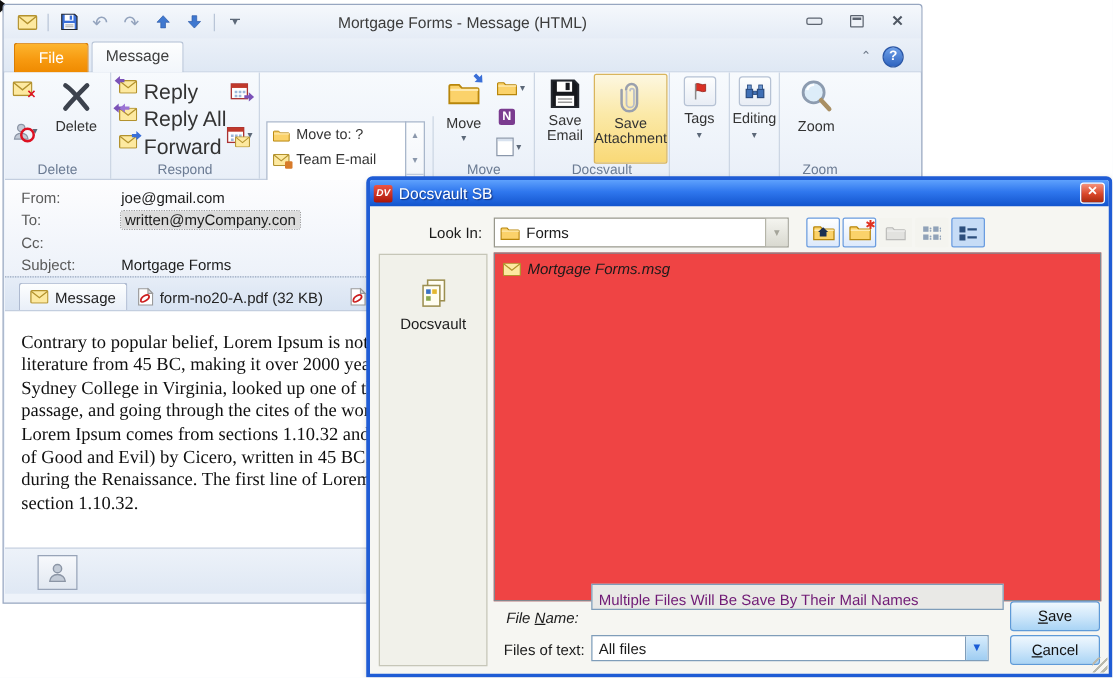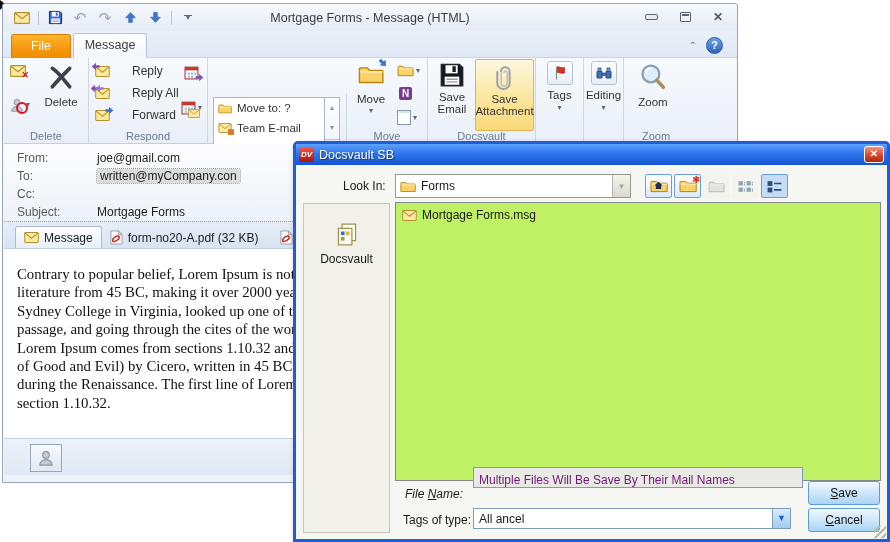--- a/index.html
+++ b/index.html
@@ -48,22 +48,22 @@
   .grp-label { position:absolute; left:0; right:0; bottom:1px; text-align:center;
                font-size:11px; color:#6b7b93; }
   .g-delete { width:84px; } .g-respond { width:118px; } .g-qs { width:138px;margin-top:35px; }
   .g-move { width:80px; } .g-docs { width:107px; } .g-tags { width:47px; }
   .g-edit { width:39px; } .g-zoom { width:98px; border-right:none; }
   .smallico { position:absolute; display:flex; align-items:center; gap:2px; }
   .bigbtn { position:absolute; display:flex; flex-direction:column; align-items:center;
             font-size:11.5px; color:#333; }
   .relicon { position:relative; display:inline-block; }
   .ovl { position:absolute; }
-  .resp-row { position:absolute; left:6px; display:flex; align-items:center; gap:22px;
-              font-size:12px; color:#333; }
+  .resp-row { position:absolute; left:6px; display:flex; gap:5px;
+              font-size:17px; color:#333; }
   .qslist { position:absolute; left:5px; top:4px; width:110px; height:62px; background:#fff;
             border:1px solid #a9b7cb; }
   .qsrow { display:flex; align-items:center; gap:5px; height:20px; padding-left:4px;
            font-size:11.5px; color:#333; }
   .qsscroll { position:absolute; left:116px; top:4px; width:14px; height:62px;
               border:1px solid #a9b7cb; background:linear-gradient(#fcfdfe,#eef2f8);
               display:flex; flex-direction:column; }
   .qsscroll span { flex:1; text-align:center; font-size:8px; color:#8a97ab; line-height:20px; }
   .launcher { position:absolute; right:3px; bottom:2px; width:10px; height:10px;
               border-left:1px solid #8a97ab; border-bottom:1px solid #8a97ab;
@@ -128,21 +128,21 @@
   .tbtn { width:25px; height:22px; display:flex; align-items:center; justify-content:center;
           border:1px solid transparent; border-radius:2px; background:#f4f4ef; }
   .tbtn.hot { border-color:#6a9ce0; background:linear-gradient(#ffffff,#dce9fb); }
   .tbtn.sel { border-color:#6a9ce0; background:#c6dcf6; }
   .tbtn.dis { opacity:.95; }
   .dlg-sidebar { position:absolute; left:7px; top:38px; width:85px; height:328px;
                  background:#f1f1ea; border:1px solid #c6c6b8; }
   .sb-item { display:flex; flex-direction:column; align-items:center; padding-top:18px; gap:5px;
              color:#1a1a1a; }
   .dlg-filelist { position:absolute; left:99px; top:37px; width:484px; height:277px;
-                  background:#bef264; border:1px solid #83878e; }
+                  background:#ef4444; border:1px solid #83878e;font-style:italic; }
   .flitem { display:flex; align-items:center; gap:5px; padding:5px 0 0 6px; }
   .fn-label { position:absolute; left:109px; top:322px;font-style:italic; }
   .fn-field { position:absolute; left:177px; top:302px; width:323px; height:19px;
               background:#e9e9e6; border:1px solid #7f9db9; display:flex; align-items:flex-end;
               padding-left:5px; color:#701a75; }
   .ft-label { position:absolute; left:107px; top:348px; }
   .ft-combo { position:absolute; left:177px; top:343px; width:311px; height:19px; background:#fff;
               border:1px solid #7f9db9; display:flex; align-items:center; padding-left:5px; }
   .ft-combo .xparrow { margin-left:auto; width:17px; height:19px;
                        background:linear-gradient(#d7ecfc,#9fcdf2); border-left:1px solid #7f9db9;
@@ -646,23 +646,23 @@
             </svg>
           <span>Mortgage Forms.msg</span>
         </div>
       </div>
 
       <span class="fn-label"><span>File </span><span class="accel">N</span><span>ame:</span></span>
       <div class="fn-field">
         <span>Multiple Files Will Be Save By Their Mail Names</span>
       </div>
 
-      <span class="ft-label">Tags of type:</span>
+      <span class="ft-label">Files of text:</span>
       <div class="ft-combo">
-        <span>All ancel</span>
+        <span>All files</span>
         <span class="xparrow">▼</span>
       </div>
 
       <div class="xpbtn btn-save">
           <span><span class="accel">S</span><span>ave</span></span>
         </div>
       <div class="xpbtn btn-cancel">
           <span><span class="accel">C</span><span>ancel</span></span>
         </div>
 

